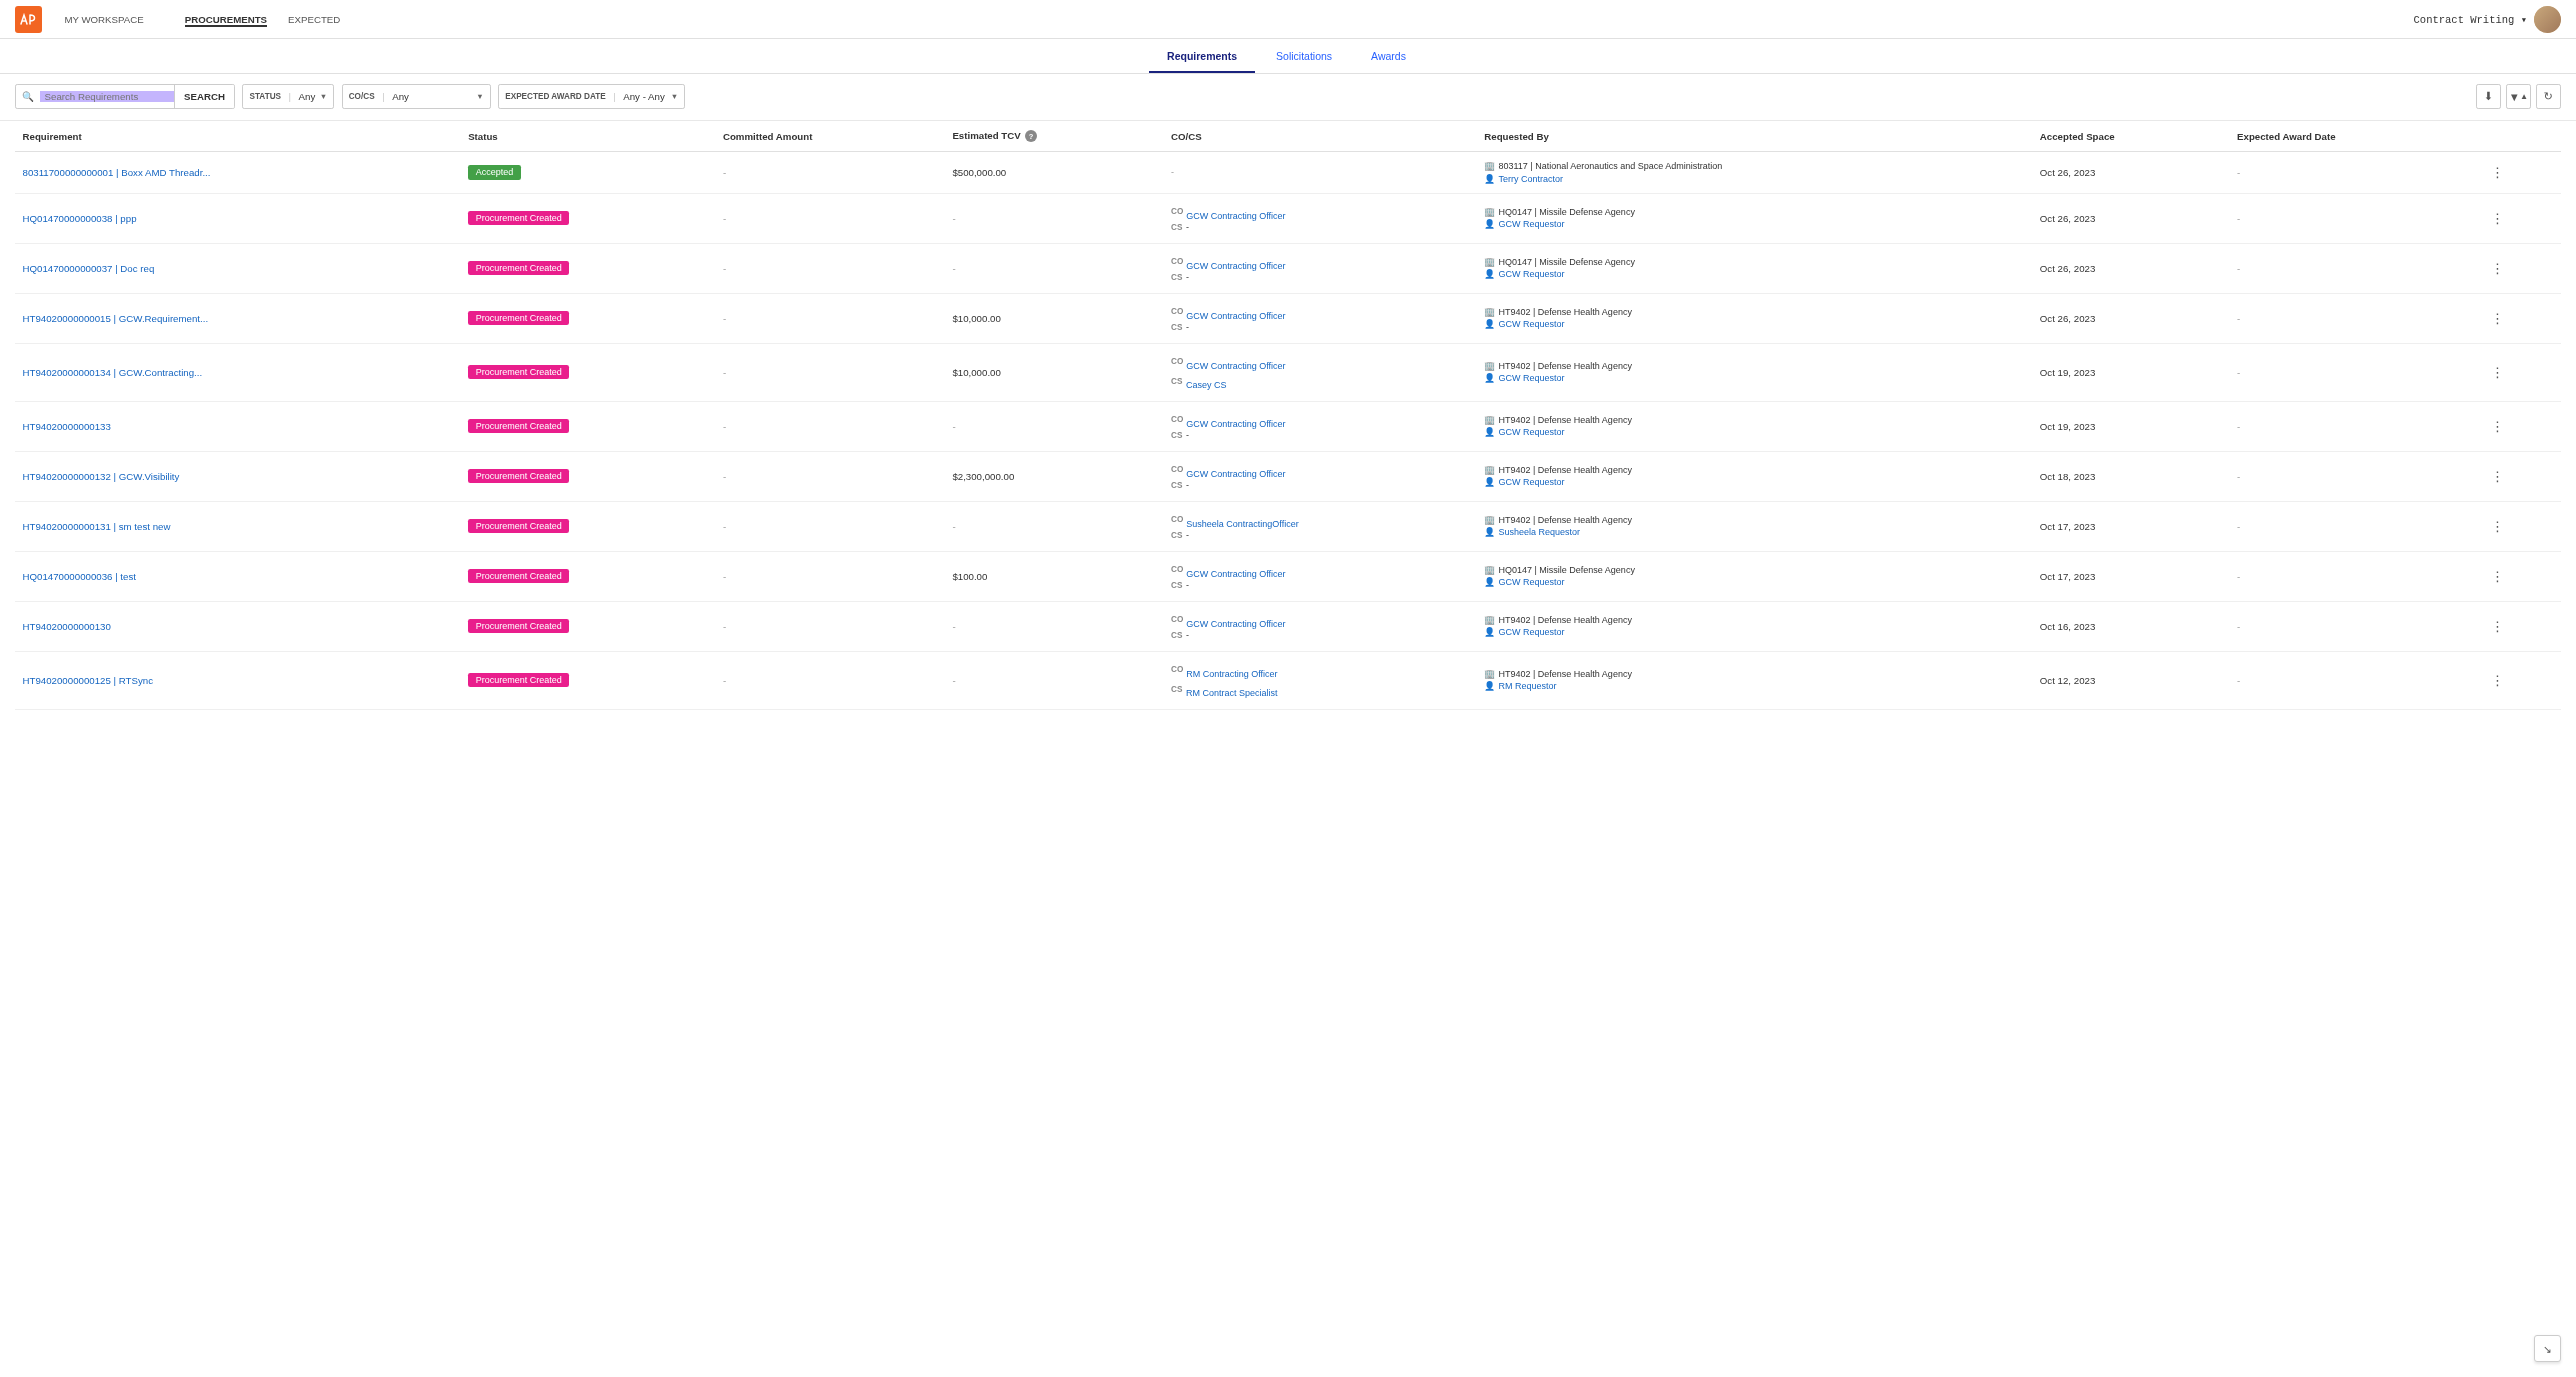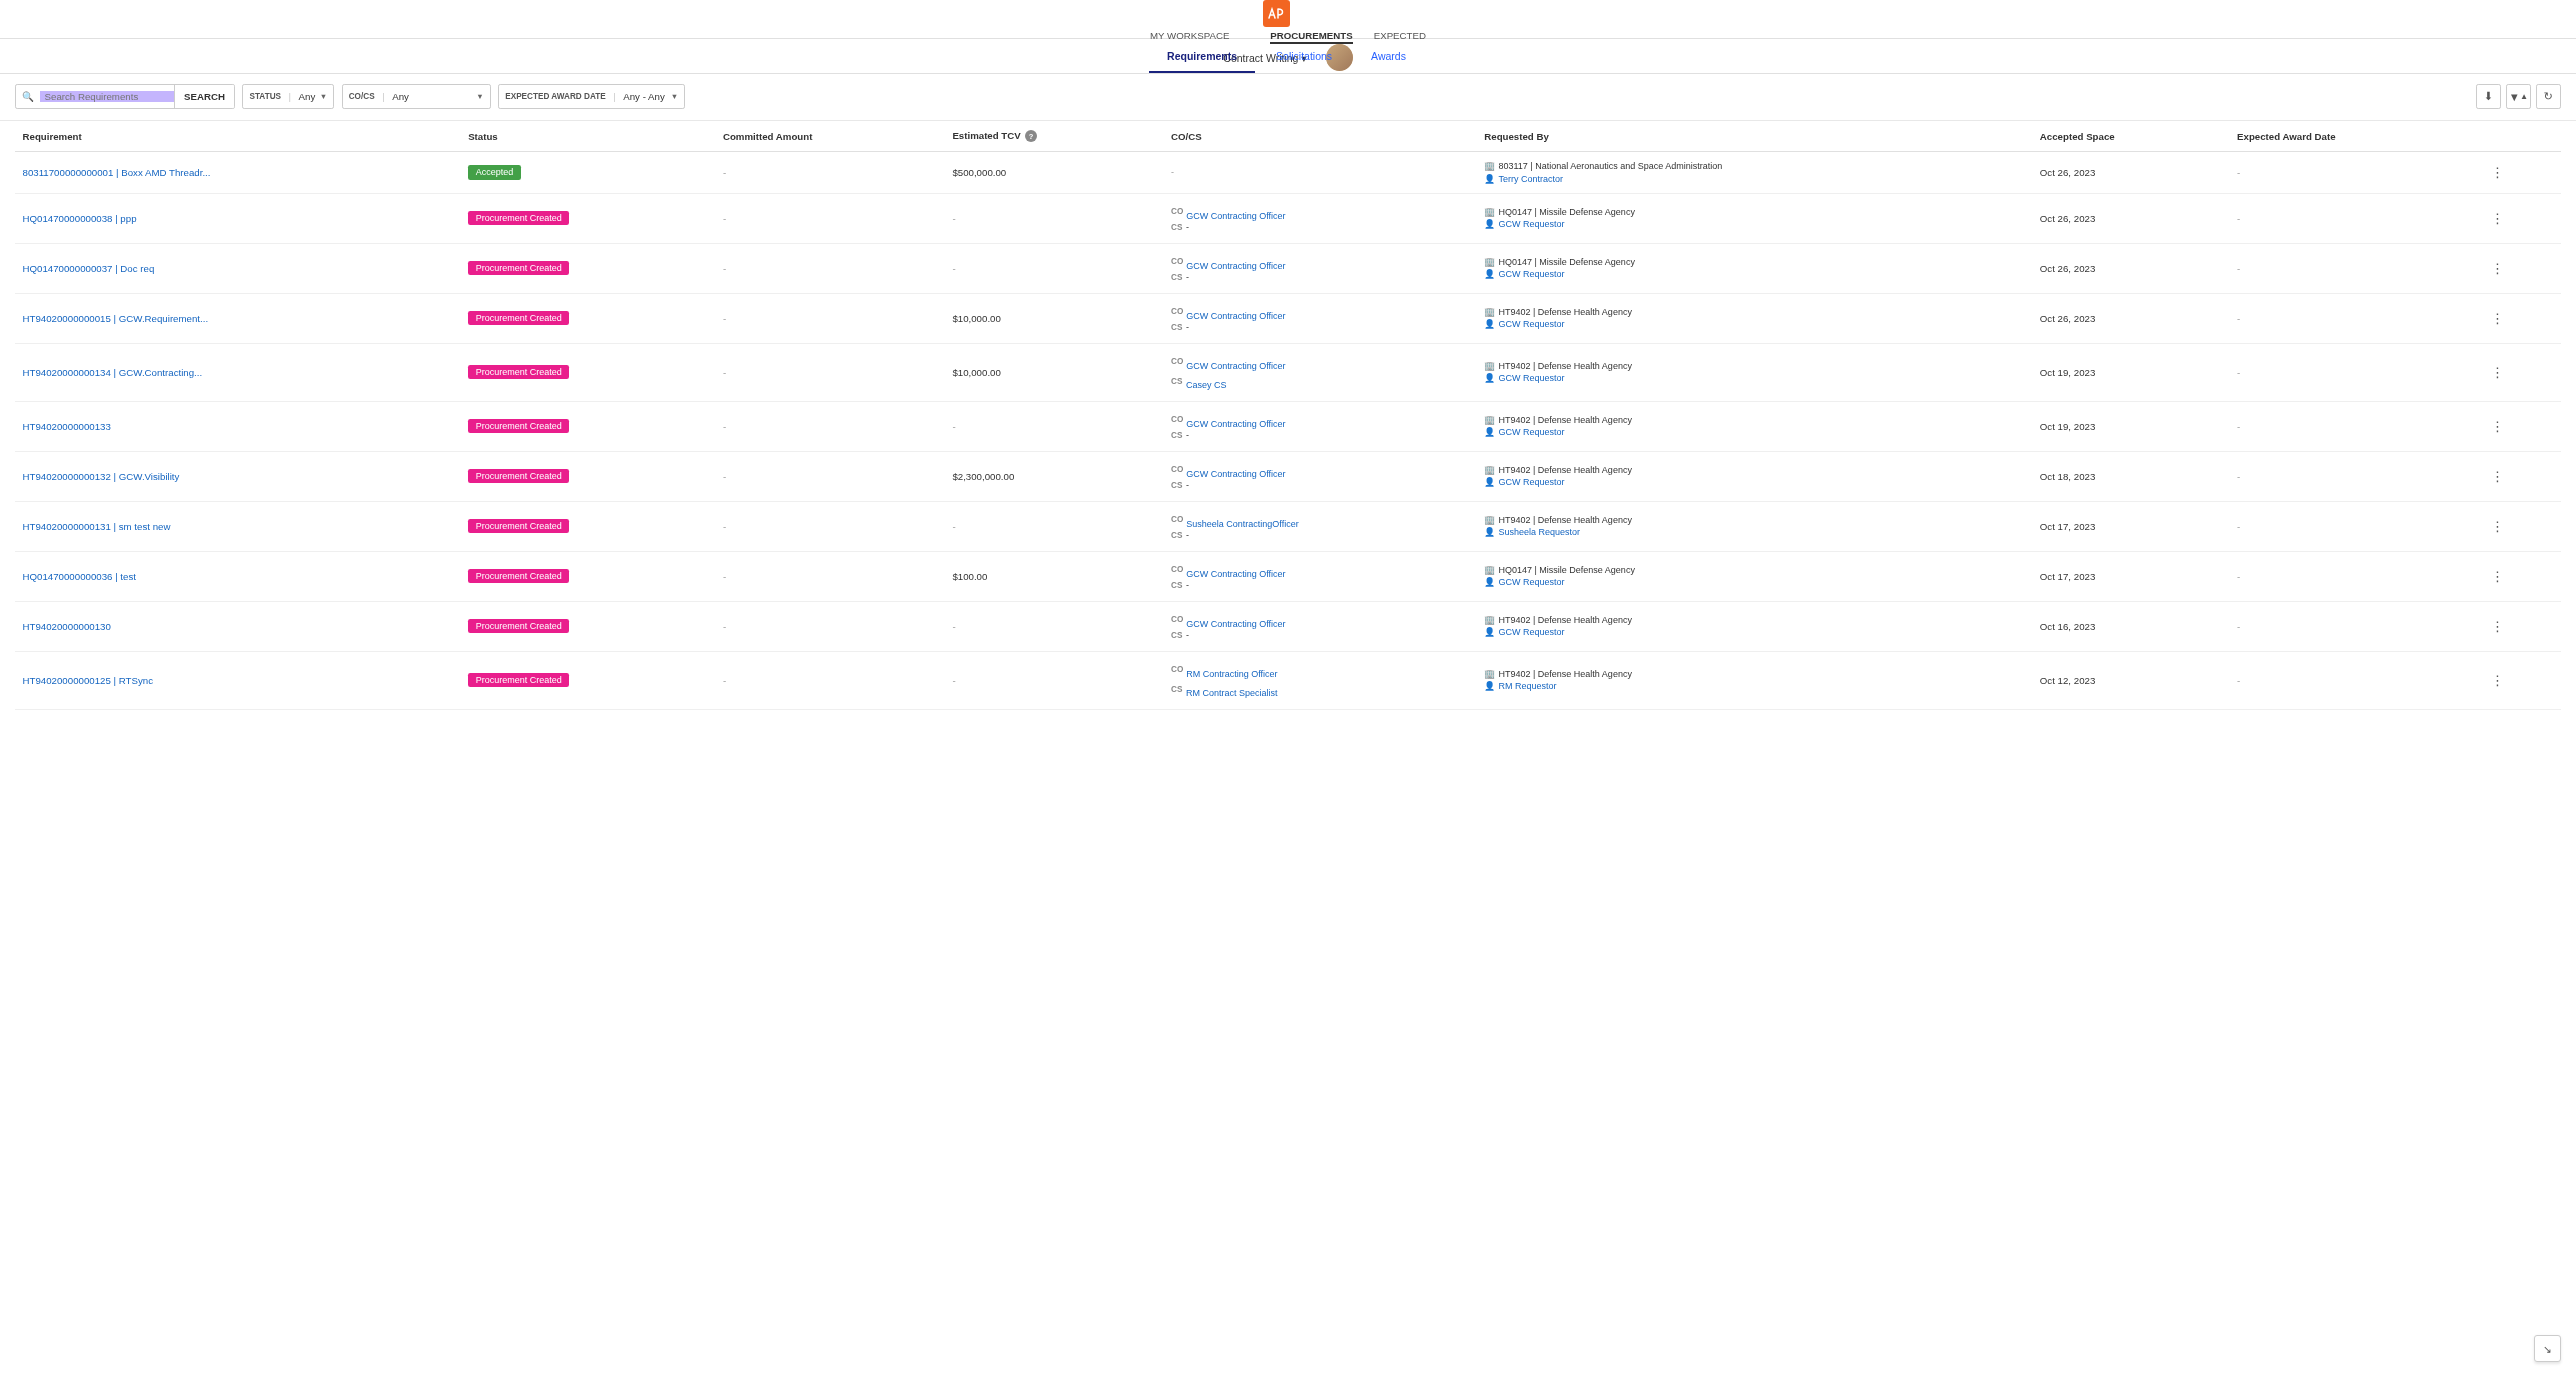--- a/index.html
+++ b/index.html
@@ -1,26 +1,24 @@
 <!DOCTYPE html>
 <html style="font-size:12px"><head>
   <meta charset="utf-8">
   <style>
     * { box-sizing: border-box; margin: 0; padding: 0; }
     body { font-family: 'Segoe UI', Arial, sans-serif; font-size: 9.7px; background: #fff; color: #333; }
 
     
     .top-nav {
       display: flex;
-      align-items: center;
       height: 39px;
       padding: 0 15px;
       background: #fff;
       border-bottom: 0.7px solid #e0e0e0;
-      flex-direction: column;
     }
     .app-logo {
       display: flex;
       align-items: center;
       margin-right: 22.4px;
     }
     .logo-icon {
       width: 27px;
       height: 27px;
       background: #f26522;
@@ -48,21 +46,22 @@
     .nav-link.active {
       color: #333;
       font-weight: 600;
       border-bottom: 2.2px solid #333;
       padding-bottom: 0.7px;
       margin-left: 20px;
     }
     .nav-right {
       display: flex;
       align-items: center;
-      gap: 19px;
+      gap: 7px;
+      font-family: Liberation Mono, monospace;
     }
     .contract-writing-btn {
       font-size: 10.5px;
       color: #333;
       cursor: pointer;
       display: flex;
       align-items: center;
       gap: 4.5px;
     }
     .avatar {

